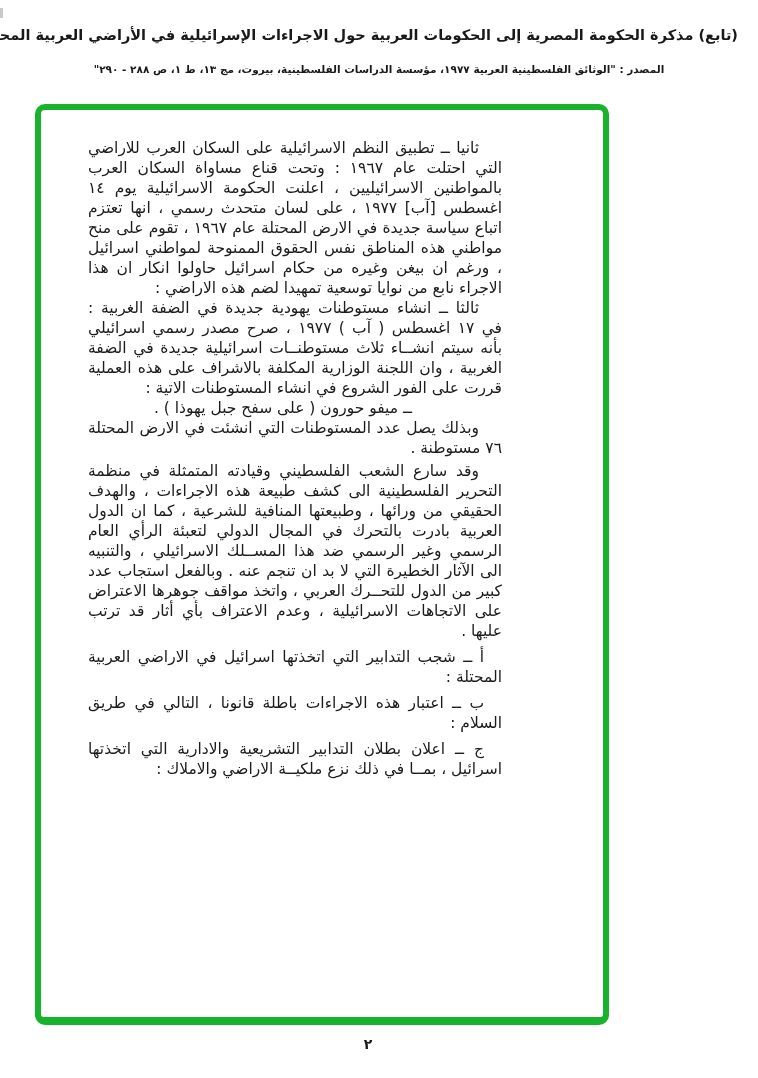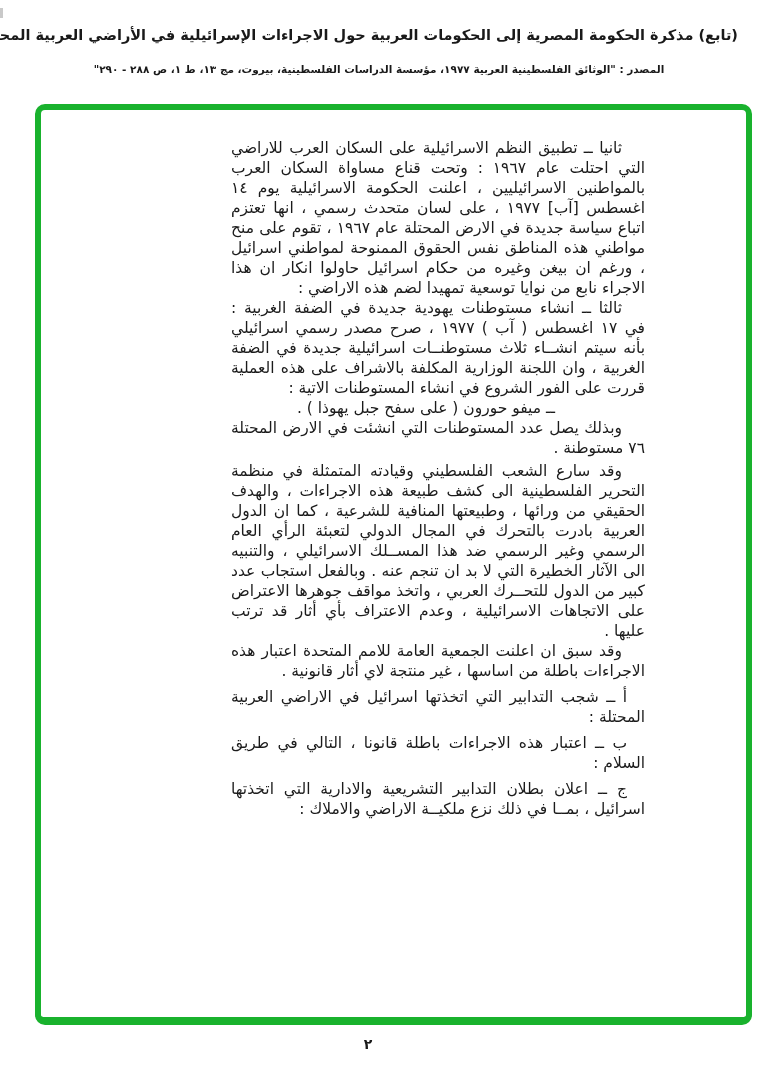--- a/index.html
+++ b/index.html
@@ -37,21 +37,21 @@
     text-align: center;
     direction: rtl;
     font-weight: bold;
     font-size: 10.5px;
     line-height: 15px;
     white-space: nowrap;
   }
   .frame {
     position: absolute;
     left: 35px; top: 104px;
-    width: 717px; height: 921px;
+    width: 574px; height: 921px;
     box-sizing: border-box;
     border-style: solid;
     border-width: 6px 6px 8px 6px;
     border-radius: 10px;
   }
   .text-column {
     position: absolute;
     top: 28px;
     right: 101px; 
     width: 414px;
@@ -99,21 +99,20 @@
       <p class="para">ثالثا ــ انشاء مستوطنات يهودية جديدة في الضفة الغربية : في ١٧ اغسطس ( آب ) ١٩٧٧ ، صرح مصدر رسمي اسرائيلي بأنه سيتم انشــاء ثلاث مستوطنــات اسرائيلية جديدة في الضفة الغربية ، وان اللجنة الوزارية المكلفة بالاشراف على هذه العملية قررت على الفور الشروع في انشاء المستوطنات الاتية :</p>
 
       <div class="settlement-list">
         <div class="settlement-item">ــ ميفو حورون ( على سفح جبل يهوذا ) .</div>
       </div>
 
       <p class="para">وبذلك يصل عدد المستوطنات التي انشئت في الارض المحتلة ٧٦ مستوطنة .</p>
 
       <p class="para" style="margin-top:3px">وقد سارع الشعب الفلسطيني وقيادته المتمثلة في منظمة التحرير الفلسطينية الى كشف طبيعة هذه الاجراءات ، والهدف الحقيقي من ورائها ، وطبيعتها المنافية للشرعية ، كما ان الدول العربية بادرت بالتحرك في المجال الدولي لتعبئة الرأي العام الرسمي وغير الرسمي ضد هذا المســلك الاسرائيلي ، والتنبيه الى الآثار الخطيرة التي لا بد ان تنجم عنه . وبالفعل استجاب عدد كبير من الدول للتحــرك العربي ، واتخذ مواقف جوهرها الاعتراض على الاتجاهات الاسرائيلية ، وعدم الاعتراف بأي أثار قد ترتب عليها .</p>
 
-      <p class="para">وقد سبق ان اعلنت الجمعية العامة للامم المتحدة اعتبار هذه الاجراءات باطلة من اساسها ، غير منتجة لاي أثار قانونية .</p>
 
 
       <p class="clause">أ ــ شجب التدابير التي اتخذتها اسرائيل في الاراضي العربية المحتلة :</p>
 
       <p class="clause">ب ــ اعتبار هذه الاجراءات باطلة قانونا ، التالي في طريق السلام :</p>
 
       <p class="clause">ج ــ اعلان بطلان التدابير التشريعية والادارية التي اتخذتها اسرائيل ، بمــا في ذلك نزع ملكيــة الاراضي والاملاك :</p>
 
     </div>
   </div>

